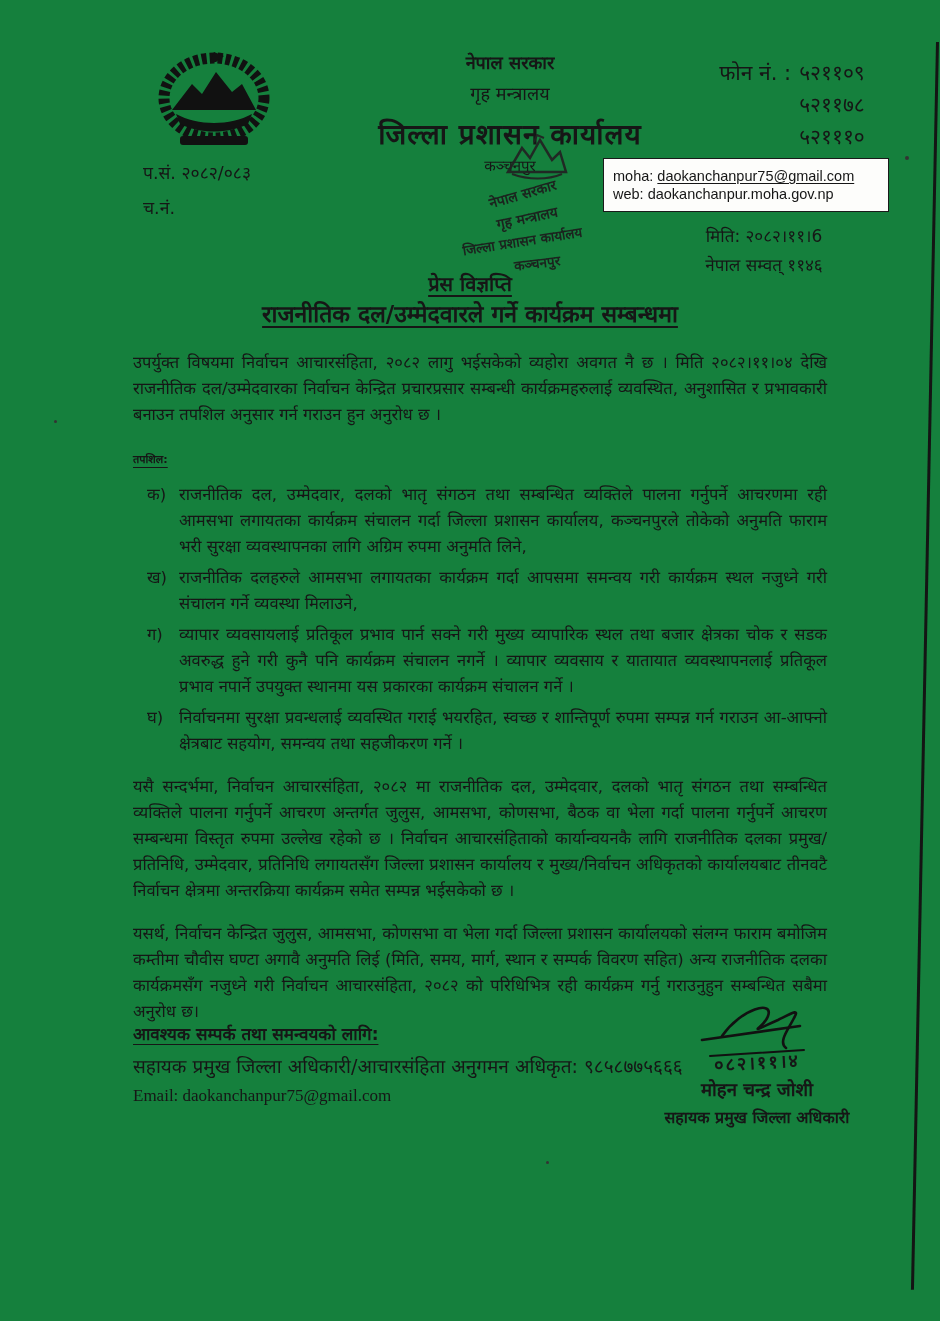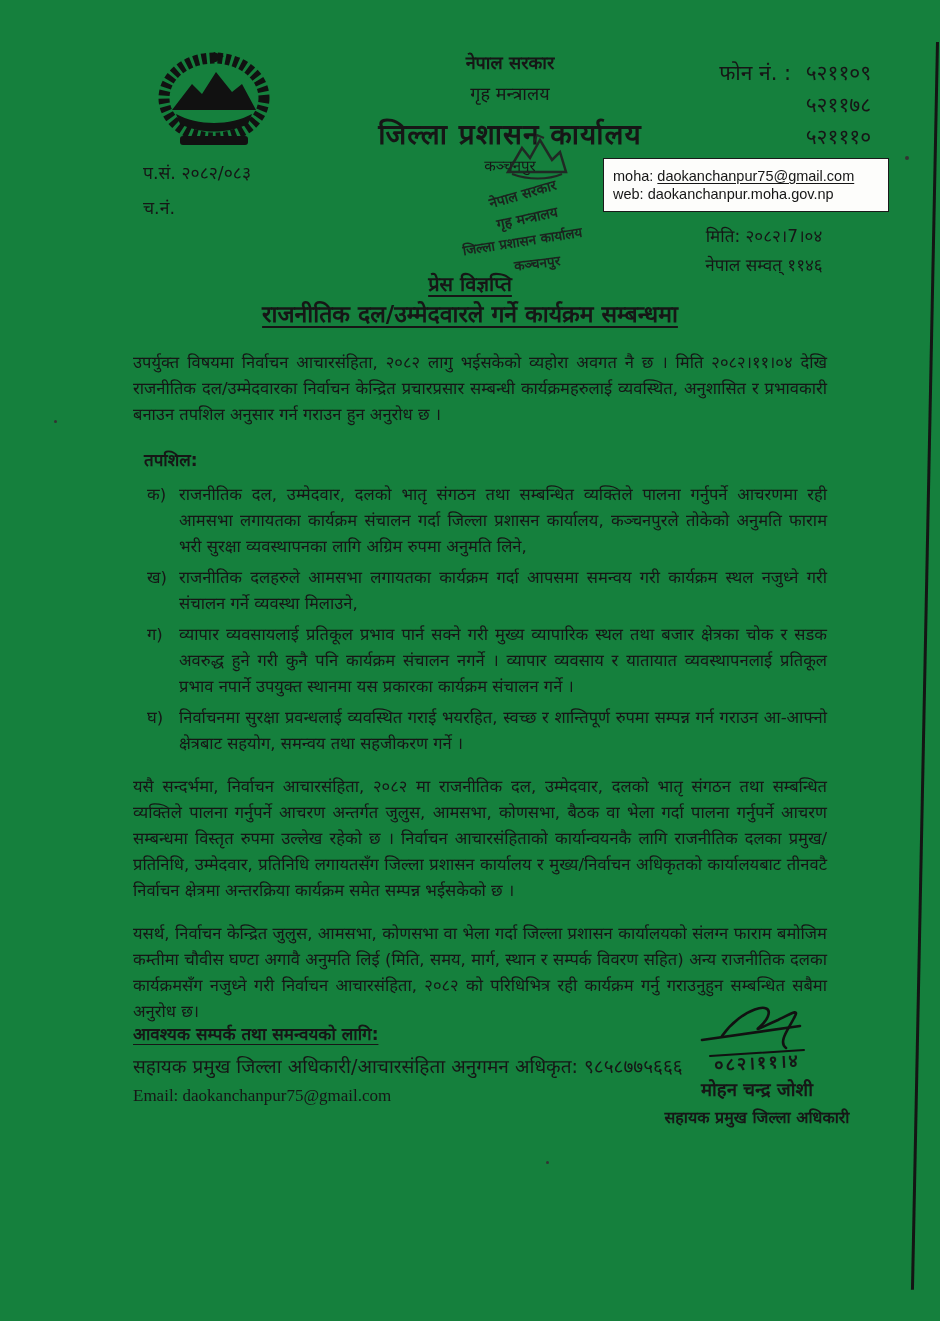--- a/index.html
+++ b/index.html
@@ -19,38 +19,38 @@
   .stamp .s{position:absolute;white-space:nowrap;font-weight:bold;color:#1c1c1c;}
   .stamp .s1{left:36px;top:52px;transform:rotate(-16deg);font-size:14px;}
   .stamp .s2{left:44px;top:76px;transform:rotate(-12deg);font-size:14px;}
   .stamp .s3{left:10px;top:100px;transform:rotate(-9deg);font-size:13.5px;}
   .stamp .s4{left:62px;top:122px;transform:rotate(-7deg);font-size:13.5px;}
   .ps-block{position:absolute;left:143px;top:160px;font-size:17.5px;}
   .ps-block div{margin-bottom:11px;}
   .phone-block{position:absolute;left:698px;top:58px;font-size:21px;}
   .phone-row{display:flex;justify-content:flex-end;margin-bottom:4px;}
   .phone-row .lbl{margin-right:8px;}
-  .phone-row .num{width:72px;text-align:right;}
+  .phone-row .num{width:72px;text-align:left;}
   .email-box{
     position:absolute;left:603px;top:158px;width:266px;
     border:1.7px solid #1a1a1a;padding:7px 9px;font-size:14.5px;background:#fdfdfb;
     font-family:"Liberation Sans",sans-serif;
   }
   .email-box div{margin:2px 0;}
   .u{text-decoration:underline;text-underline-offset:2px;}
   .date-block{position:absolute;left:648px;top:224px;width:232px;text-align:center;font-size:17px;}
   .date-block div{margin-bottom:6px;}
   
   .title-block{position:absolute;left:0;top:270px;width:940px;text-align:center;}
   .title-main{font-size:20px;font-weight:bold;text-decoration:underline;text-underline-offset:4px;}
   .title-sub{font-size:23px;font-weight:bold;text-decoration:underline;text-underline-offset:4px;}
   
   .content{position:absolute;left:133px;top:350px;width:694px;font-size:16.5px;line-height:26px;}
   .para{text-align:justify;}
-  .list-heading{font-size:17px;font-weight:bold;text-underline-offset:4px;margin-top:19px;margin-left:11px;}
+  .list-heading{font-size:11px;font-weight:bold;text-decoration:underline;text-underline-offset:4px;margin-top:19px;}
   .items{margin-top:9px;}
   .item{display:flex;margin:0 0 5px 14px;}
   .item .marker{width:32px;flex:0 0 32px;}
   .item .txt{flex:1;text-align:justify;}
   .para2{margin-top:17px;}
   .para3{margin-top:17px;}
   
   .contact{position:absolute;left:133px;top:1022px;width:560px;}
   .contact-heading{font-size:17px;font-weight:bold;text-decoration:underline;text-underline-offset:4px;}
   .contact-line{font-size:19px;margin-top:8px;}
@@ -129,21 +129,21 @@
       <span>moha:</span>
       <span class="u">daokanchanpur75@gmail.com</span>
     </div>
     <div>
       <span>web:</span>
       <span>daokanchanpur.moha.gov.np</span>
     </div>
   </div>
 
   <div class="date-block">
-    <div>मिति: २०८२।7।०४</div>
+    <div>मिति: २०८२।११।6</div>
     <div>नेपाल सम्वत् ११४६</div>
   </div>
 
   <div class="title-block">
     <div><span class="title-main">प्रेस विज्ञप्ति</span></div>
     <div><span class="title-sub">राजनीतिक दल/उम्मेदवारले गर्ने कार्यक्रम सम्बन्धमा</span></div>
   </div>
 
   <div class="content">
     <div class="para">उपर्युक्त विषयमा निर्वाचन आचारसंहिता, २०८२ लागु भईसकेको व्यहोरा अवगत नै छ । मिति २०८२।११।०४ देखि राजनीतिक दल/उम्मेदवारका निर्वाचन केन्द्रित प्रचारप्रसार सम्बन्धी कार्यक्रमहरुलाई व्यवस्थित, अनुशासित र प्रभावकारी बनाउन तपशिल अनुसार गर्न गराउन हुन अनुरोध छ ।</div>

